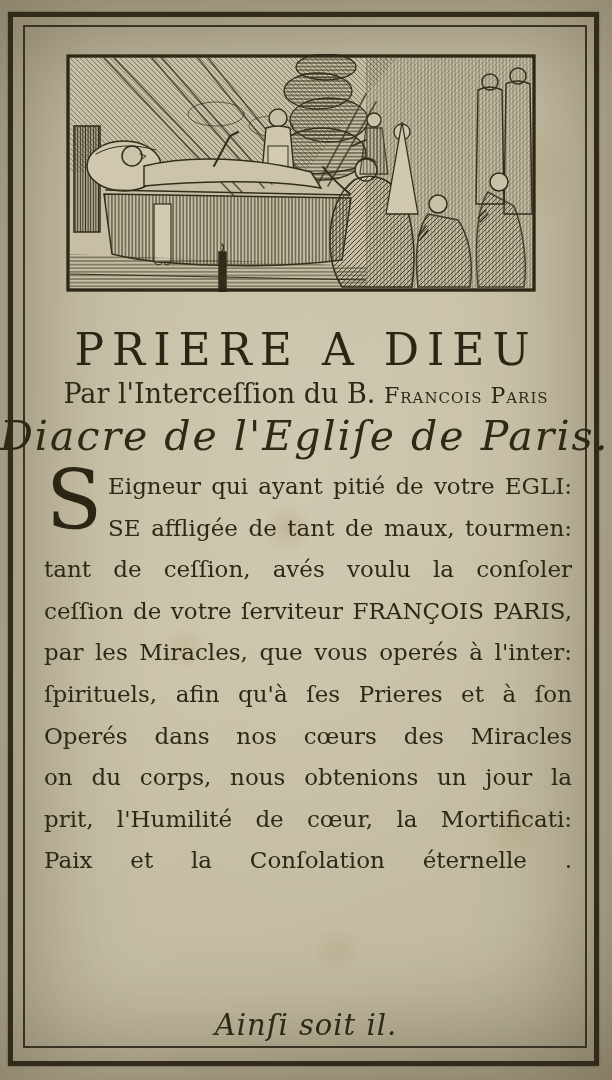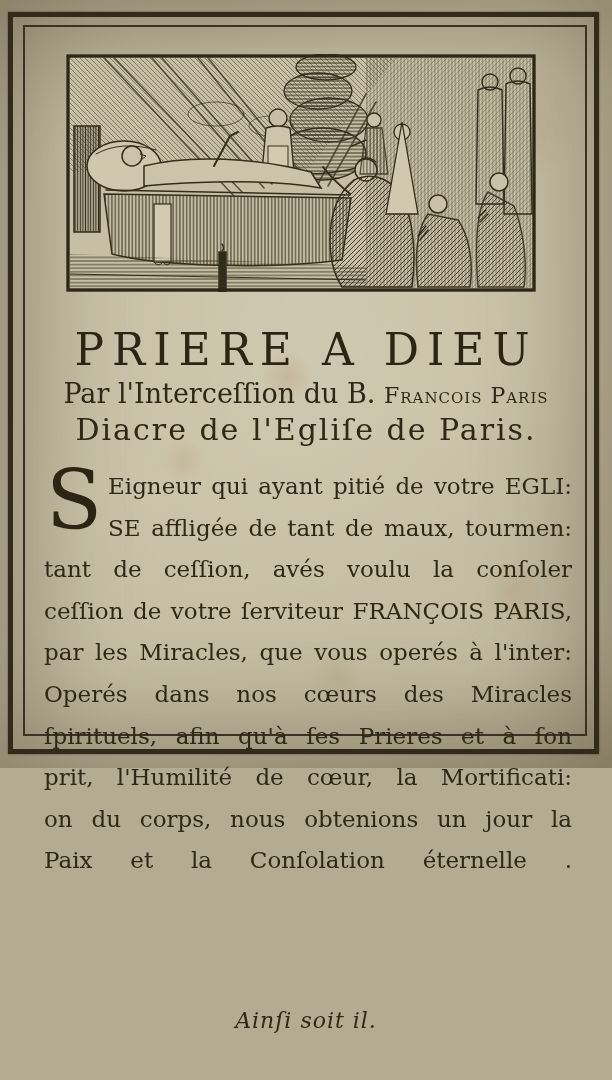--- a/index.html
+++ b/index.html
@@ -2,21 +2,21 @@
 <html><head>
 <meta charset="utf-8">
 <style>
   html,body{margin:0;padding:0;}
   body{
     width:612px;height:1080px;overflow:hidden;
     font-family:"DejaVu Serif","Liberation Serif",serif;
     background:#b3ac92;
   }
   .page{
-    position:relative;width:612px;height:768px;
+    position:relative;width:612px;height:1080px;
     background:
       radial-gradient(circle at 85% 16%, rgba(146,104,58,.14), transparent 60px),
       radial-gradient(circle at 47% 49%, rgba(150,108,60,.18), transparent 26px),
       radial-gradient(circle at 30% 60%, rgba(150,108,60,.14), transparent 22px),
       radial-gradient(circle at 84% 77%, rgba(160,118,66,.16), transparent 30px),
       radial-gradient(circle at 55% 88%, rgba(150,108,60,.12), transparent 24px),
       radial-gradient(ellipse at 50% 42%, rgba(255,255,250,.10), rgba(0,0,0,0) 55%),
       linear-gradient(160deg, #b9b299 0%, #c7c0a6 18%, #cac3a9 55%, #c2bba1 85%, #afa88e 100%);
     box-shadow: inset 0 0 110px 24px rgba(70,60,38,.45);
     color:#2d2716;
@@ -40,39 +40,39 @@
   }
   .subtitle{
     position:absolute;left:0;right:0;top:378px;
     text-align:center;font-size:27px;color:#2f2817;white-space:nowrap;
   }
   .subtitle .name{
     font-variant:small-caps;letter-spacing:1px;font-size:22px;
   }
   .subtitle-italic{
     position:absolute;left:0;right:0;top:412px;
-    text-align:center;font-size:30px;
+    text-align:left;font-style:italic;font-size:41px;
     letter-spacing:2px;color:#2f2817;white-space:nowrap;
   }
   .prayer{
     position:absolute;left:44px;right:40px;top:466px;
     font-size:23px;color:#2e2817;
   }
   .drop-cap{
     position:absolute;left:2px;top:-4px;
     font-size:82px;line-height:78px;color:#2c2514;
   }
   .body-line{
     height:41.6px;line-height:41.6px;overflow:hidden;
     text-align:justify;text-align-last:justify;text-justify:inter-word;
   }
   .body-line.indented{padding-left:64px;}
   .closing{
     position:absolute;left:0;right:0;top:1008px;
-    text-align:center;font-style:italic;font-size:22px;
+    text-align:center;font-style:italic;font-size:29px;
     letter-spacing:1px;color:#2f2817;
   }
   svg .ink{stroke:#342d1b;fill:none;stroke-linecap:round;}
 </style>
 </head>
 <body>
 
 <div class="page">
 
   <div class="outer-frame"></div>
@@ -197,22 +197,22 @@
 
   <div class="subtitle-italic">Diacre de l'Egliſe de Paris.</div>
 
   <div class="prayer">
     <span class="drop-cap">S</span>
     <div class="body-line indented">Eigneur qui ayant pitié de votre EGLI:</div>
     <div class="body-line indented">SE affligée de tant de maux, tourmen:</div>
     <div class="body-line">tant de ceſſion, avés voulu la conſoler</div>
     <div class="body-line">ceſſion de votre ſerviteur FRANÇOIS PARIS,</div>
     <div class="body-line">par les Miracles, que vous operés à l'inter:</div>
+    <div class="body-line">ſpirituels, afin qu'à ſes Prieres et à ſon</div>
     <div class="body-line">Operés dans nos cœurs des Miracles</div>
-    <div class="body-line">ſpirituels, afin qu'à ſes Prieres et à ſon</div>
+    <div class="body-line">on du corps, nous obtenions un jour la</div>
     <div class="body-line">prit, l'Humilité de cœur, la Mortificati:</div>
-    <div class="body-line">on du corps, nous obtenions un jour la</div>
     <div class="body-line">Paix et la Conſolation éternelle .</div>
   </div>
 
   <div class="closing">Ainſi soit il.</div>
 
 </div>
 
 </body></html>

